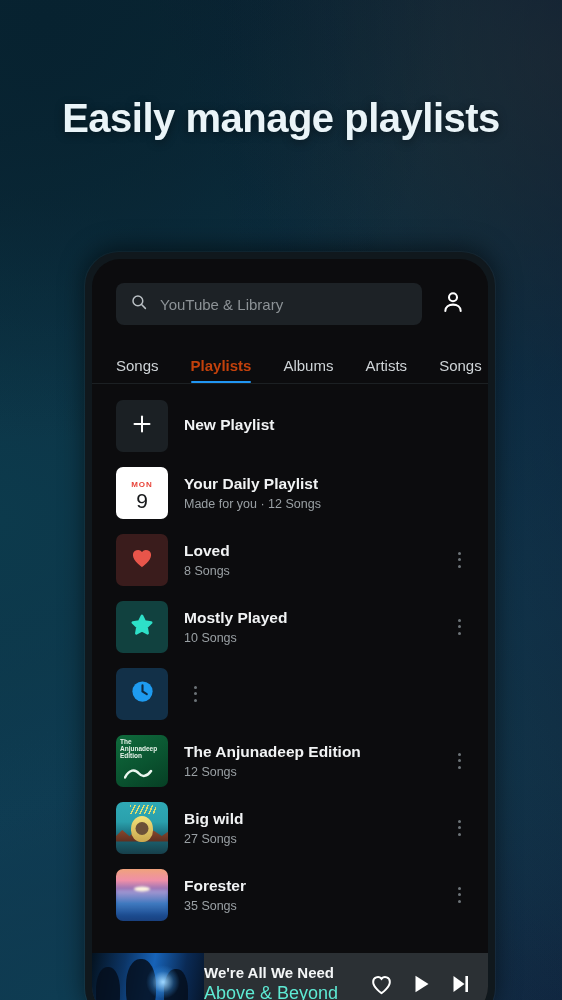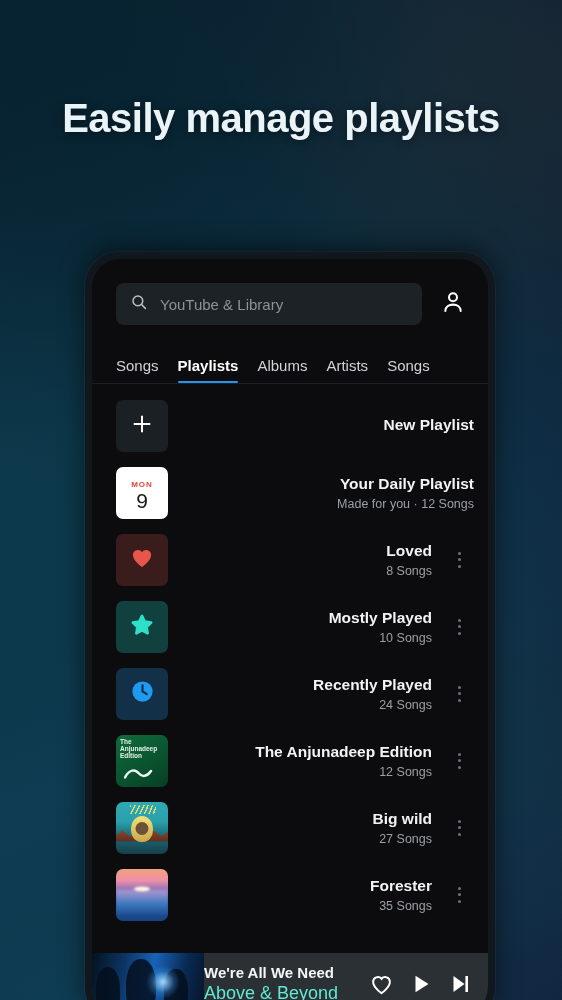--- a/index.html
+++ b/index.html
@@ -57,41 +57,41 @@
   
   .topbar{ display:flex; align-items:center; padding:24px 18px 12px 24px; gap:14px; }
   .searchbox{
     flex:1; height:42px; border-radius:8px; background:#1d2226;
     display:flex; align-items:center; gap:12px; padding:0 14px;
   }
   .search-ph{ color:#8c9296; font-size:15px; }
   .avatar-btn{ width:34px; flex:0 0 34px; display:flex; justify-content:center; }
 
   
-  .tabs{ display:flex; align-items:flex-end; gap:19px; padding:20px 0 0 24px; position:relative; }
+  .tabs{ display:flex; align-items:flex-end; gap:32px; padding:20px 0 0 24px; position:relative; }
   .tab{ font-size:15px; color:#cfd4d7; padding-bottom:9px; white-space:nowrap; }
-  .tab.active{ color:#ffffff; font-weight:bold; position:relative; }
+  .tab.active{ color:#c2410c; font-weight:bold; position:relative; }
   .tab.active::after{
     content:""; position:absolute; left:0; right:0; bottom:0;
     height:2.5px; background:#2196f3; border-radius:2px;
   }
   .tabs-rule{ height:1px; background:#1c2023; margin:0 0 0 0; }
 
   
   .list{ flex:1; overflow:hidden; padding-top:8px; }
   .row{
     display:flex; align-items:center; gap:16px;
     padding:8px 14px 8px 24px; height:67px;
   }
   .art{
     width:52px; height:52px; flex:0 0 52px; border-radius:7px;
     overflow:hidden; position:relative;
     display:flex; align-items:center; justify-content:center;
   }
-  .meta{ flex:1; min-width:0;text-align:right; }
+  .meta{ flex:1; min-width:0; }
   .title{ color:#f1f3f4; font-size:15.5px; font-weight:bold; line-height:1.3; }
   .sub{ color:#9aa0a4; font-size:12.5px; margin-top:2px; }
   .kebab{ width:26px; flex:0 0 26px; display:flex; flex-direction:column;
           align-items:center; gap:3.5px; padding-right:4px; }
   .kebab i{ width:3px; height:3px; border-radius:50%; background:#6d7478; display:block; }
 
   
   .art-new{ background:#1b2024; }
   .art-cal{ background:#ffffff; flex-direction:column; gap:0; }
   .cal-dow{ color:#e8443a; font-size:8px; font-weight:bold; letter-spacing:1px; margin-top:6px; }
@@ -243,24 +243,20 @@
 
       <div class="row">
         <div class="art art-clock">
           <span>
             <svg width="27" height="27" viewBox="0 0 24 24">
               <circle cx="12" cy="12" r="9" fill="#1e9bf0"></circle>
               <path d="M12 6.6V12l3.8 2.4" stroke="#0d2b44" stroke-width="1.9" stroke-linecap="round" fill="none"></path>
             </svg>
           </span>
         </div>
-        <div class="meta">
-          <div class="title">Recently Played</div>
-          <div class="sub">24 Songs</div>
-        </div>
         <div class="kebab">
             <i></i>
             <i></i>
             <i></i>
           </div>
       </div>
 
       <div class="row">
         <div class="art art-anj">
           <span class="anj-txt">The<br>Anjunadeep<br>Edition</span>

